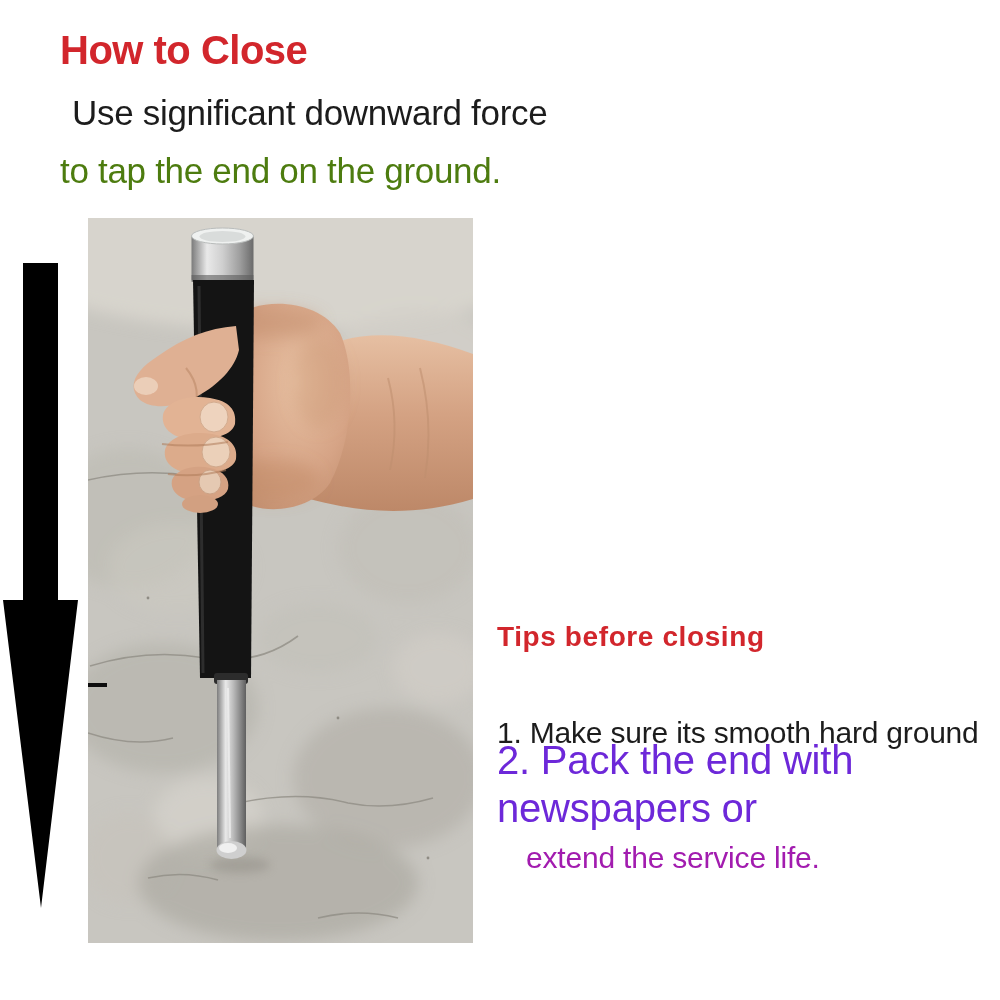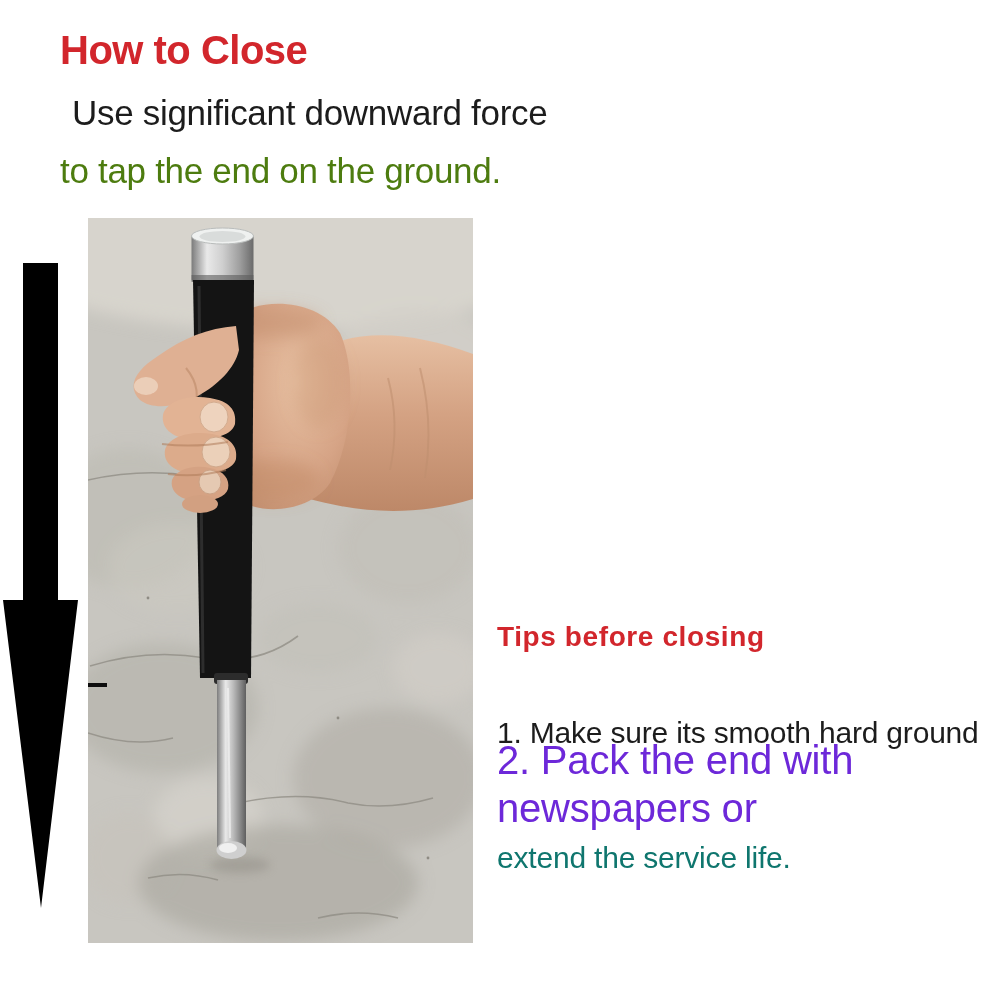--- a/index.html
+++ b/index.html
@@ -15,21 +15,21 @@
   .howto-line2{position:absolute;left:60px;top:150px;font-size:35px;color:#4d7c0f;line-height:1.2;letter-spacing:-0.3px;}
   .arrow-svg{position:absolute;left:0px;top:255px;width:85px;height:660px;}
   .photo{position:absolute;left:88px;top:218px;width:385px;height:725px;}
   .tips-title{
     position:absolute;left:497px;top:620px;
     font-size:28px;font-weight:bold;color:#d2262c;line-height:1.2;letter-spacing:0.6px;
   }
   .tip-l1{position:absolute;left:497px;top:683px;font-size:30px;color:#1c1c1c;line-height:1.2;letter-spacing:-0.2px;margin-top:32px;}
   .tip-l2{position:absolute;left:497px;top:736px;font-size:40px;color:#6d28d9;line-height:1.2;letter-spacing:-0.2px;}
   .tip-l3{position:absolute;left:497px;top:788px;font-size:30px;color:#1c1c1c;line-height:1.2;letter-spacing:-0.2px;}
-  .tip-l4{position:absolute;left:497px;top:840px;font-size:30px;color:#0f766e;line-height:1.2;letter-spacing:-0.2px;}
+  .tip-l4{position:absolute;left:526px;top:840px;font-size:30px;color:#a21caf;line-height:1.2;letter-spacing:-0.2px;}
 </style>
 </head>
 <body>
 
 <div class="canvas">
 
   <div class="howto-title">How to Close</div>
   <div class="howto-line1">Use significant downward force</div>
   <div class="howto-line2">to tap the end on the ground.</div>
 

